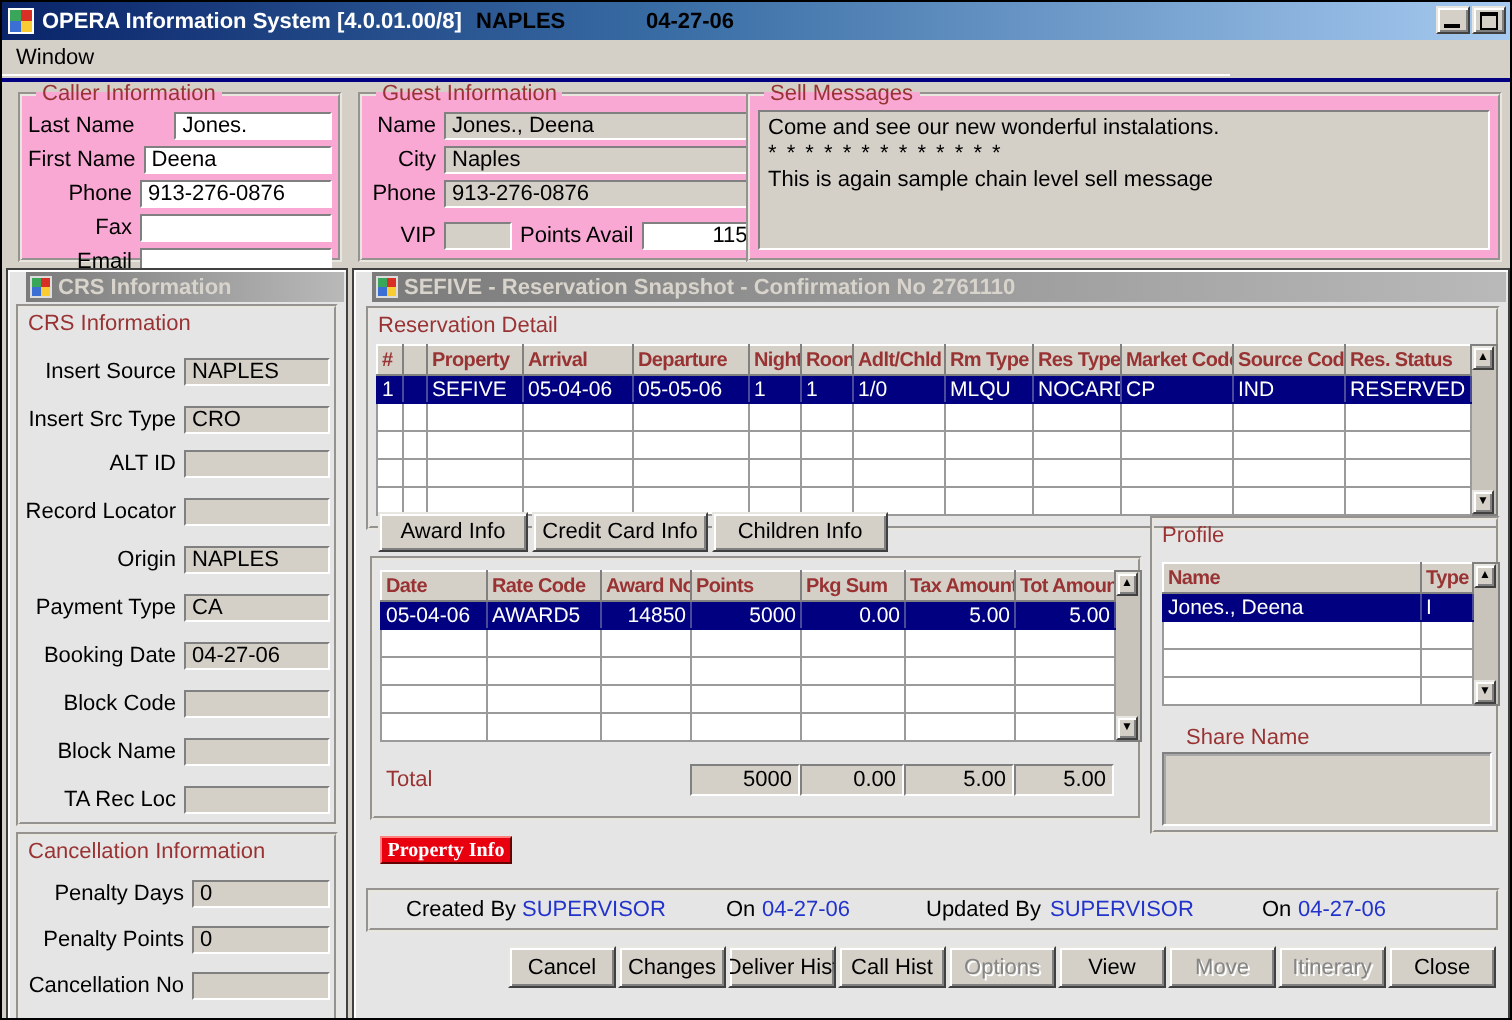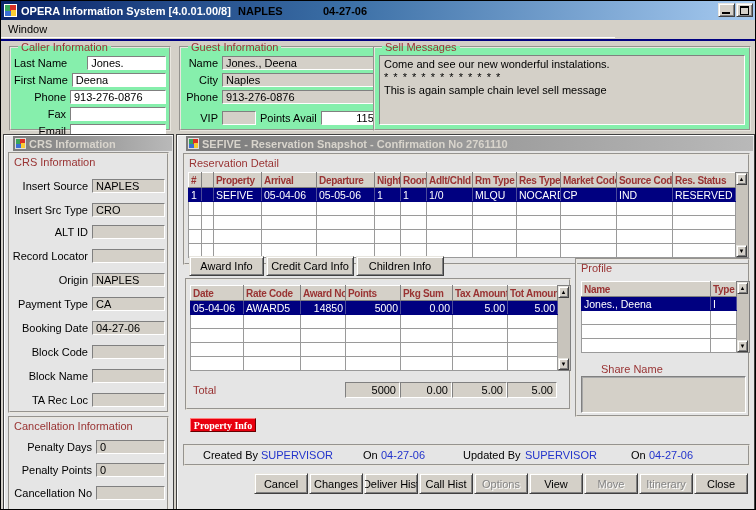--- a/index.html
+++ b/index.html
@@ -27,21 +27,21 @@
   .winbtns { position:absolute; right:2px; top:2px; display:flex; gap:1px; }
   .winbtn { width:17px; height:14px; position:relative; cursor:default; }
   .glyph-min { position:absolute; left:3px; bottom:2px; width:8px; height:2px; background:#000; }
   .glyph-max { position:absolute; left:3px; top:2px; width:9px; height:9px; border:1px solid #000; border-top-width:2px; }
   .menubar { position:absolute; left:0; top:19px; width:614px; height:18px;
     background:#d4d0c8; display:flex; align-items:center; padding:0 7px;
     border-bottom:1px solid #fff; }
   .menu-item { font-size:11px; color:#000; }
   .navy-line { position:absolute; left:0; top:38px; width:754px; height:2px; background:#000080; }
   
-  fieldset { position:absolute; border:2px groove #e9e6df; background:#86efac; padding:1px 3px; }
+  fieldset { position:absolute; border:2px groove #e9e6df; background:#f9a8d4; padding:1px 3px; }
   legend { font-size:11px; color:#993333; padding:0 3px; margin-left:4px; }
   .frow { display:flex; align-items:center; margin:2px 0 3px 0; gap:4px; }
   .flabel { font-size:11px; color:#000; text-align:right; white-space:nowrap; }
   .field { height:14px; font-size:11px; line-height:13px; padding:0 3px; background:#fff; overflow:hidden; white-space:nowrap; }
   .field.gray { background:#d4d0c8; }
   .field.r { text-align:right; }
   .globe-icon { width:12px; height:12px; border-radius:50%; flex:0 0 12px;
     background:radial-gradient(circle at 35% 30%, #9fe0d0 0%, #2fa08a 45%, #0c5a4c 100%);
     border:1px solid #446; }
   
@@ -480,21 +480,21 @@
                 <td></td>
                 <td></td>
               </tr>
         </tbody>
           </table>
         <div class="vscroll">
           <div class="sb-btn raised">▲</div>
           <div class="sb-btn raised">▼</div>
         </div>
       </div>
-      <span class="maroon" style="position:absolute; left:24px; top:103px; font-size:11px;">Share Name</span>
+      <span class="maroon" style="position:absolute; left:16px; top:103px; font-size:11px;">Share Name</span>
       <div class="sunken2" style="position:absolute; left:4px; top:116px; width:165px; height:37px; background:#d4d0c8;"></div>
     </div>
 
     <div class="redbtn" style="left:13px; top:283px; width:66px; height:14px;font-family:Liberation Serif, serif;">Property Info</div>
 
     <div class="audit" style="left:6px; top:309px; width:567px; height:22px;">
       <span style="left:18px;">Created By</span>
       <span class="blue" style="left:76px;">SUPERVISOR</span>
       <span style="left:178px;">On</span>
       <span class="blue" style="left:196px;">04-27-06</span>

